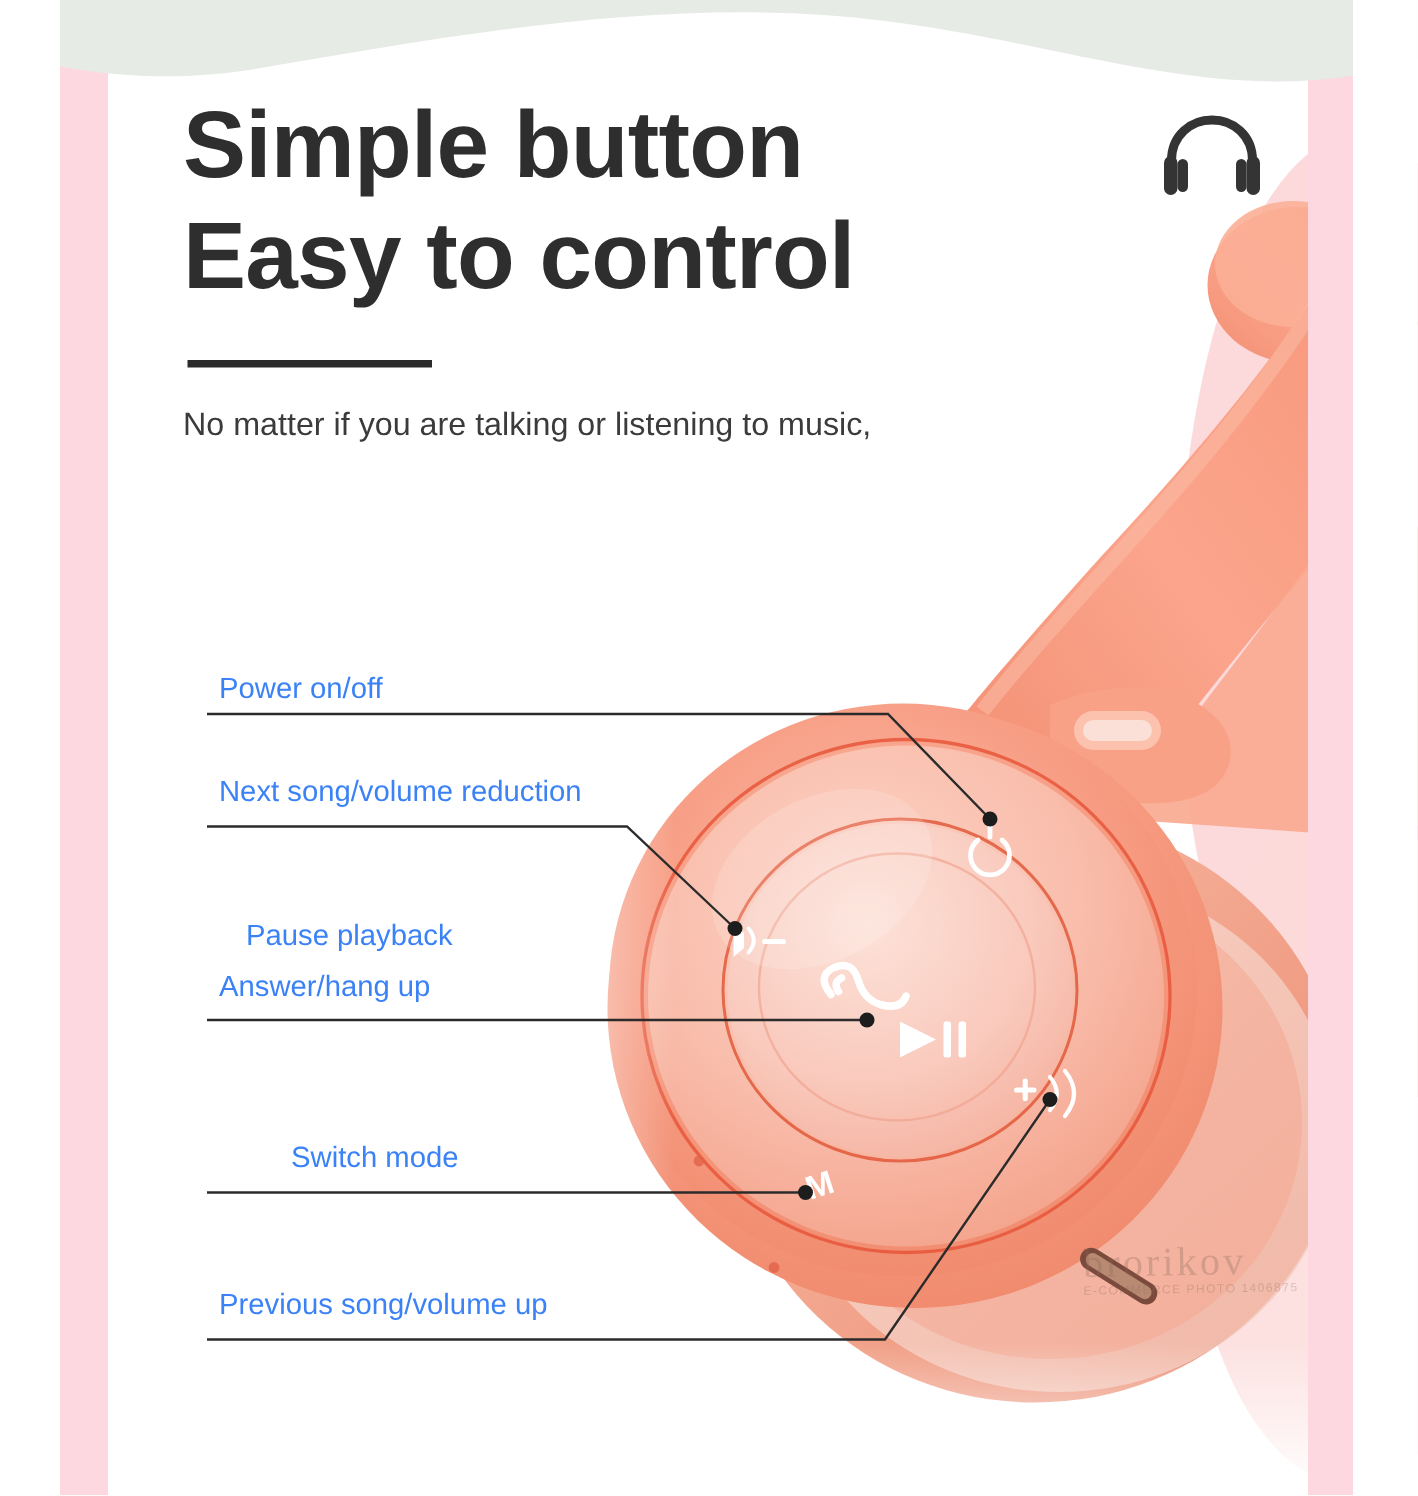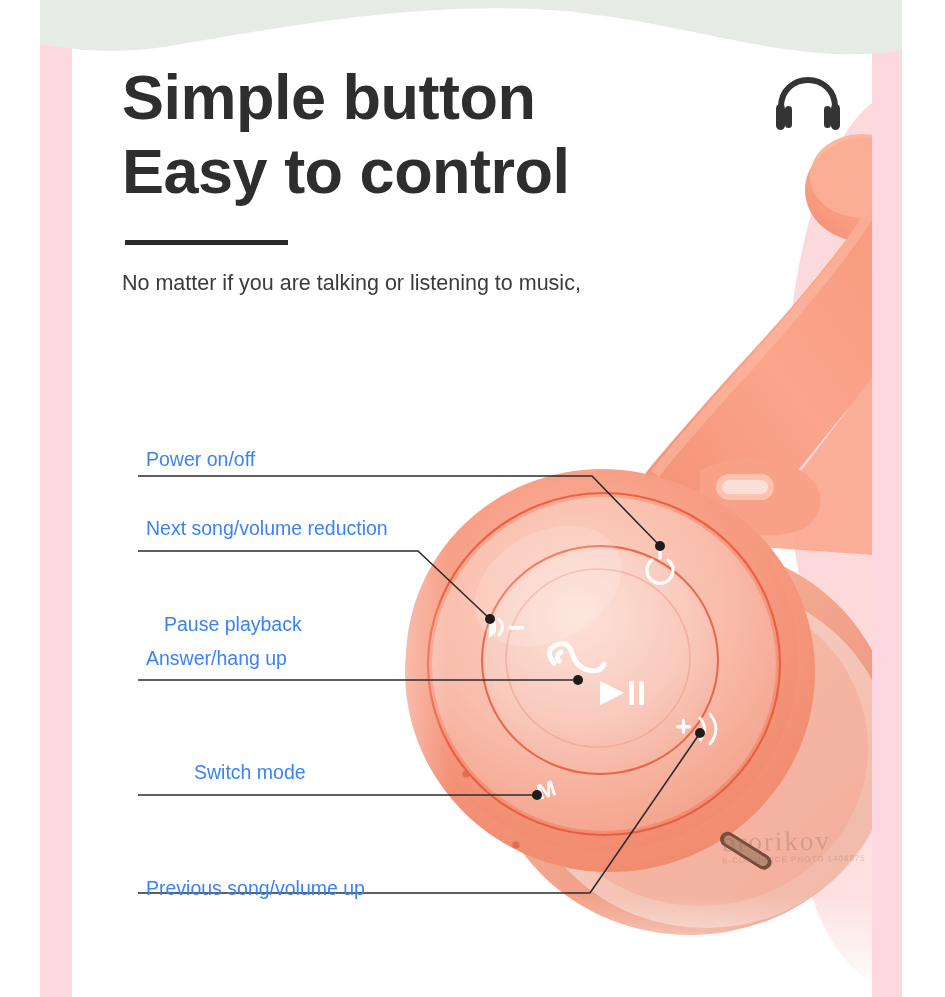--- a/index.html
+++ b/index.html
@@ -343,20 +343,20 @@
 
   <div class="callout" style="left:146px; top:446px;">Power on/off</div>
 
   <div class="callout" style="left:146px; top:515px;">Next song/volume reduction</div>
 
   <div class="callout" style="left:146px; top:645px;">Answer/hang up</div>
   <div class="callout indent" style="left:146px; top:611px;">Pause playback</div>
 
   <div class="callout" style="left:146px; top:759px;margin-left:48px;">Switch mode</div>
 
-  <div class="callout" style="left:146px; top:857px;margin-top:18px;">Previous song/volume up</div>
+  <div class="callout" style="left:146px; top:857px;">Previous song/volume up</div>
 
   <div class="watermark">
     <div class="wm-main">brorikov</div>
     <div class="wm-sub">E-COMMERCE  PHOTO  1406875</div>
   </div>
 
 </div>
 
 </body></html>

